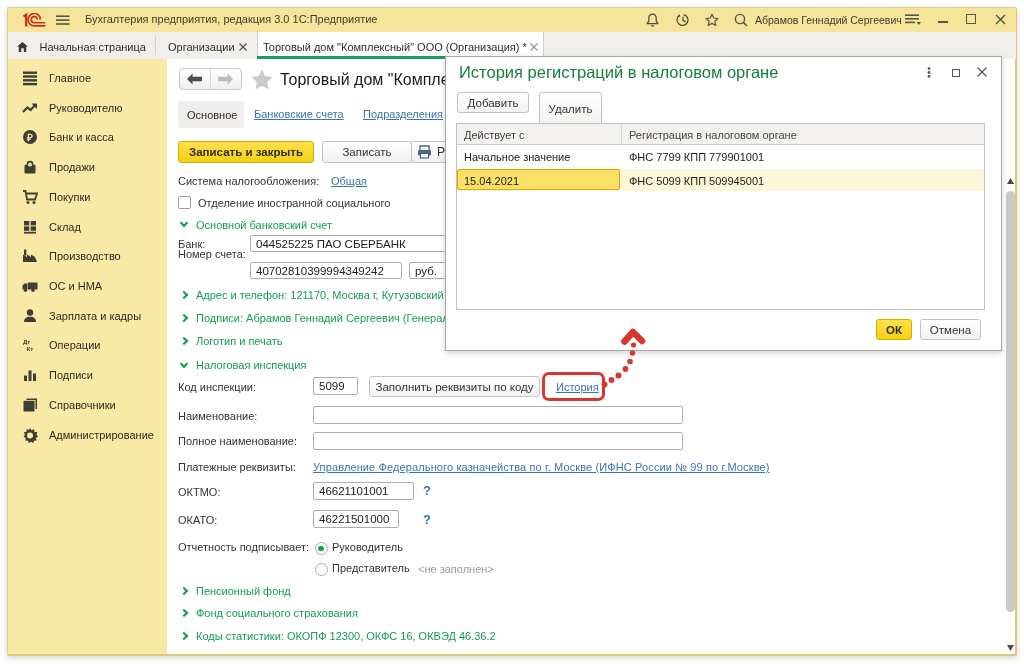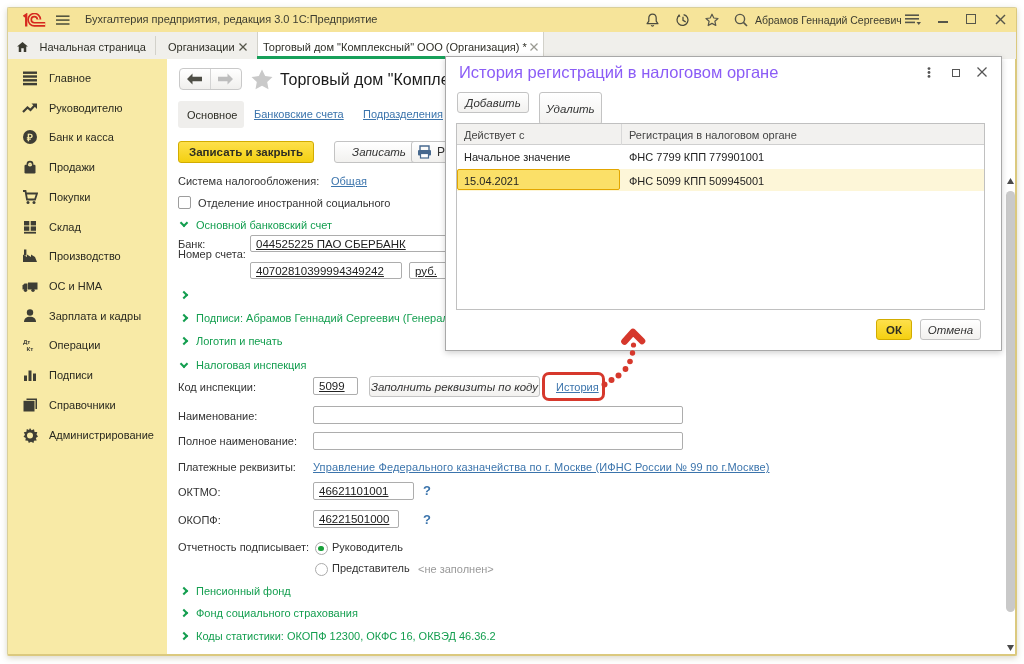--- a/index.html
+++ b/index.html
@@ -7,22 +7,22 @@
 .abs { position:absolute; }
 .win { left:7px; top:7px; width:1010px; height:649px; background:#fff; border:1px solid #d9cf9a; border-right:2px solid #dbc97e; border-bottom:2px solid #dbc97e; box-shadow:0 2px 6px rgba(120,110,60,.28); border-radius:2px; }
 .titlebar { left:8px; top:8px; width:1008px; height:24px; background:#f6e49a; }
 .tabbar { left:8px; top:32px; width:1008px; height:27px; background:#f0efeb; }
 .sidebar { left:8px; top:59px; width:159px; height:595px; background:#f8eaa6; }
 .content { left:167px; top:59px; width:848px; height:595px; background:#ffffff; }
 .ttext { font-size:11px; color:#3c3c30; }
 .lbl { position:absolute; font-size:11px; color:#333; white-space:nowrap; }
 .green { position:absolute; font-size:11px; color:#139e4f; white-space:nowrap; }
 .link { position:absolute; font-size:11px; color:#3b74ac; text-decoration:underline; white-space:nowrap; }
-.inp { position:absolute; background:#fff; border:1px solid #adadad; border-radius:2px; font-size:11.5px; color:#222; padding-left:5px; display:flex; align-items:center; white-space:nowrap;text-decoration:underline; }
-.btn { position:absolute; background:linear-gradient(#ffffff,#f2f1ef); border:1px solid #c3c3c3; border-radius:3px; font-size:11.5px; color:#333; display:flex; align-items:center; justify-content:center; white-space:nowrap;font-style:italic; }
+.inp { position:absolute; background:#fff; border:1px solid #adadad; border-radius:2px; font-size:11.5px; color:#222; padding-left:5px; display:flex; align-items:center; white-space:nowrap; }
+.btn { position:absolute; background:linear-gradient(#ffffff,#f2f1ef); border:1px solid #c3c3c3; border-radius:3px; font-size:11.5px; color:#333; display:flex; align-items:center; justify-content:center; white-space:nowrap; }
 .ybtn { position:absolute; background:linear-gradient(#fee04c,#f4d011); border:1px solid #d2ac00; border-radius:3px; font-size:11.5px; font-weight:bold; color:#2e2e22; display:flex; align-items:center; justify-content:center; white-space:nowrap; }
 .chev { position:absolute; width:6px; height:6px; border-right:2px solid #139e4f; border-bottom:2px solid #139e4f; }
 .chev.right { transform:rotate(-45deg); }
 .chev.down { transform:rotate(45deg); }
 .mitem { position:absolute; left:8px; width:159px; height:29px; }
 .mlabel { position:absolute; left:41px; top:50%; transform:translateY(-50%); font-size:11px; color:#2a2a20; white-space:nowrap; }
 .micon { position:absolute; left:14px; top:50%; transform:translateY(-50%); width:16px; height:16px; }
 </style></head>
 <body>
 <div id="page">
@@ -219,61 +219,62 @@
     </svg>
 <svg class="abs" style="left:251px;top:69px" width="22" height="21" viewBox="0 0 22 21">
       <path d="M11,0.5 L14.2,7 L21.5,8 L16.2,13 L17.5,20.3 L11,16.8 L4.5,20.3 L5.8,13 L0.5,8 L7.8,7 Z" fill="#c9c9c9"></path>
     </svg>
 <div class="abs" style="left:280px;top:70.5px;font-size:16px;color:#1a1a1a;white-space:nowrap">Торговый дом "Комплексный" ООО (Орга</div>
 <div class="abs" style="left:178px;top:101px;width:66px;height:27px;background:#efeeec;border-radius:3px"></div>
 <div class="abs" style="left:187px;top:108.5px;font-size:11px;color:#2c2c24">Основное</div>
 <div class="link" style="left:254px;top:108px">Банковские счета</div>
 <div class="link" style="left:363px;top:108px">Подразделения</div>
 <div class="ybtn" style="left:178px;top:141px;width:136px;height:22px">Записать и закрыть</div>
-<div class="btn" style="left:334px;top:141px;width:90px;height:22px">Записать</div>
+<div class="btn" style="left:322px;top:141px;width:90px;height:22px">Записать</div>
 <div class="btn" style="left:411px;top:141px;width:60px;height:22px"></div>
 <svg class="abs" style="left:417px;top:145px" width="15" height="14" viewBox="0 0 15 14">
       <path d="M3,5 L3,1 L12,1 L12,5" fill="none" stroke="#47688e" stroke-width="1.4"></path>
       <rect x="1" y="5" width="13" height="5.5" rx="1" fill="#47688e"></rect>
       <rect x="3.5" y="8.5" width="8" height="4.5" fill="#fff" stroke="#47688e" stroke-width="1.2"></rect>
     </svg>
 <div class="abs" style="left:437px;top:145px;font-size:12px;color:#333">Р</div>
 
 <div class="lbl" style="left:178px;top:175px">Система налогообложения:</div>
 <div class="link" style="left:331px;top:175px">Общая</div>
 <div class="abs" style="left:178px;top:196px;width:13px;height:13px;background:#fff;border:1px solid #9d9d9d;border-radius:2px"></div>
 <div class="lbl" style="left:198px;top:197px">Отделение иностранной социального</div>
 <div class="chev down" style="left:181px;top:220px"></div>
 <div class="green" style="left:196px;top:219px">Основной банковский счет</div>
 <div class="lbl" style="left:178px;top:238px">Банк:</div>
 <div class="inp" style="left:250px;top:235px;width:310px;height:17px">044525225 ПАО СБЕРБАНК</div>
 <div class="lbl" style="left:178px;top:248px">Номер счета:</div>
 <div class="inp" style="left:250px;top:262px;width:152px;height:17px">40702810399994349242</div>
 <div class="inp" style="left:409px;top:262px;width:60px;height:17px">руб.</div>
 <div class="chev right" style="left:181px;top:292px"></div>
+<div class="green" style="left:196px;top:289px">Адрес и телефон: 121170, Москва г, Кутузовский</div>
 <div class="chev right" style="left:181px;top:315px"></div>
 <div class="green" style="left:196px;top:312px">Подписи: Абрамов Геннадий Сергеевич (Генерал</div>
 <div class="chev right" style="left:181px;top:338px"></div>
 <div class="green" style="left:196px;top:335px">Логотип и печать</div>
 <div class="chev down" style="left:181px;top:361px"></div>
 <div class="green" style="left:196px;top:359px">Налоговая инспекция</div>
 <div class="lbl" style="left:178px;top:381px">Код инспекции:</div>
 <div class="inp" style="left:313px;top:377px;width:45px;height:18px">5099</div>
 <div class="btn" style="left:369px;top:376px;width:171px;height:21px">Заполнить реквизиты по коду</div>
 <div class="link" style="left:556px;top:380.5px">История</div>
 <div class="lbl" style="left:178px;top:410px">Наименование:</div>
 <div class="inp" style="left:313px;top:406px;width:370px;height:18px"></div>
 <div class="lbl" style="left:178px;top:435px">Полное наименование:</div>
 <div class="inp" style="left:313px;top:432px;width:370px;height:18px"></div>
 <div class="lbl" style="left:178px;top:461px">Платежные реквизиты:</div>
 <div class="link" style="left:313px;top:461px;letter-spacing:0.12px">Управление Федерального казначейства по г. Москве (ИФНС России № 99 по г.Москве)</div>
 <div class="lbl" style="left:178px;top:486px">ОКТМО:</div>
 <div class="inp" style="left:313px;top:482px;width:101px;height:18px">46621101001</div>
 <div class="abs" style="left:423px;top:483px;font-size:13px;font-weight:bold;color:#3b74ac">?</div>
-<div class="lbl" style="left:178px;top:514px">ОКОПФ:</div>
+<div class="lbl" style="left:178px;top:514px">ОКАТО:</div>
 <div class="inp" style="left:313px;top:510px;width:86px;height:18px">46221501000</div>
 <div class="abs" style="left:423px;top:511.5px;font-size:13px;font-weight:bold;color:#3b74ac">?</div>
 <div class="lbl" style="left:178px;top:541px">Отчетность подписывает:</div>
 <div class="abs" style="left:314.5px;top:542px;width:13px;height:13px;border:1px solid #ababab;border-radius:50%;background:#fff"></div>
 <div class="abs" style="left:318.2px;top:545.7px;width:5.6px;height:5.6px;border-radius:50%;background:#18a13a"></div>
 <div class="lbl" style="left:332px;top:541px">Руководитель</div>
 <div class="abs" style="left:314.5px;top:563px;width:13px;height:13px;border:1px solid #ababab;border-radius:50%;background:#fff"></div>
 <div class="lbl" style="left:332px;top:562px">Представитель</div>
 <div class="abs" style="left:418px;top:562.5px;font-size:11px;color:#999;white-space:nowrap">&lt;не заполнен&gt;</div>
 <div class="chev right" style="left:181px;top:588px"></div>
@@ -285,21 +286,21 @@
 
 <svg class="abs" style="left:1007px;top:178px" width="7" height="6" viewBox="0 0 7 6">
       <path d="M3.5,0 L7,6 L0,6 Z" fill="#4a4a4a"></path>
     </svg>
 <div class="abs" style="left:1006px;top:191px;width:9px;height:421px;background:#c9c9c9;border-radius:5px"></div>
 <svg class="abs" style="left:1007px;top:645px" width="7" height="6" viewBox="0 0 7 6">
       <path d="M3.5,6 L7,0 L0,0 Z" fill="#4a4a4a"></path>
     </svg>
 
 <div class="abs" style="left:445px;top:56px;width:557px;height:295px;background:#fff;border:1px solid #a8a8a8;box-shadow:0 2px 6px rgba(0,0,0,.18);z-index:10"></div>
-<div class="abs" style="left:459px;top:63px;font-size:16.5px;color:#8b5cf6;z-index:11;white-space:nowrap">История регистраций в налоговом органе</div>
+<div class="abs" style="left:459px;top:63px;font-size:16.5px;color:#15803d;z-index:11;white-space:nowrap">История регистраций в налоговом органе</div>
 <svg class="abs" style="left:927px;top:67px;z-index:11" width="4" height="11" viewBox="0 0 4 11">
       <g fill="#555">
         <circle cx="2" cy="1.6" r="1.4"></circle>
         <circle cx="2" cy="5.5" r="1.4"></circle>
         <circle cx="2" cy="9.4" r="1.4"></circle>
       </g>
     </svg>
 <div class="abs" style="left:952px;top:69px;width:8px;height:8px;border:1.3px solid #555;z-index:11"></div>
 <svg class="abs" style="left:977px;top:67px;z-index:11" width="10" height="10" viewBox="0 0 10 10">
       <g stroke="#555" stroke-width="1.3">

